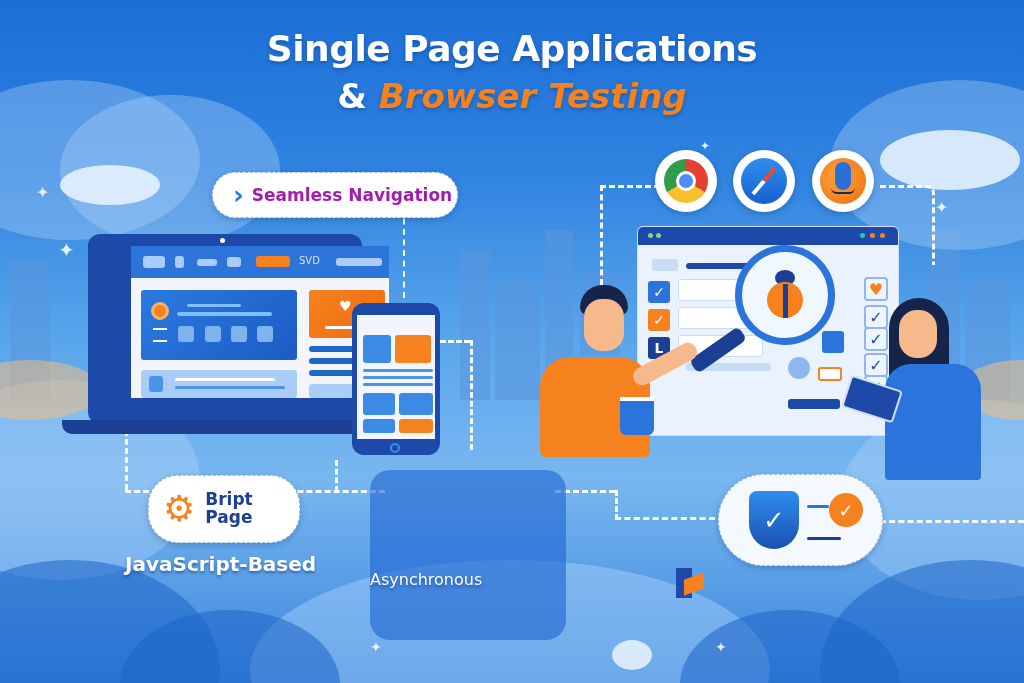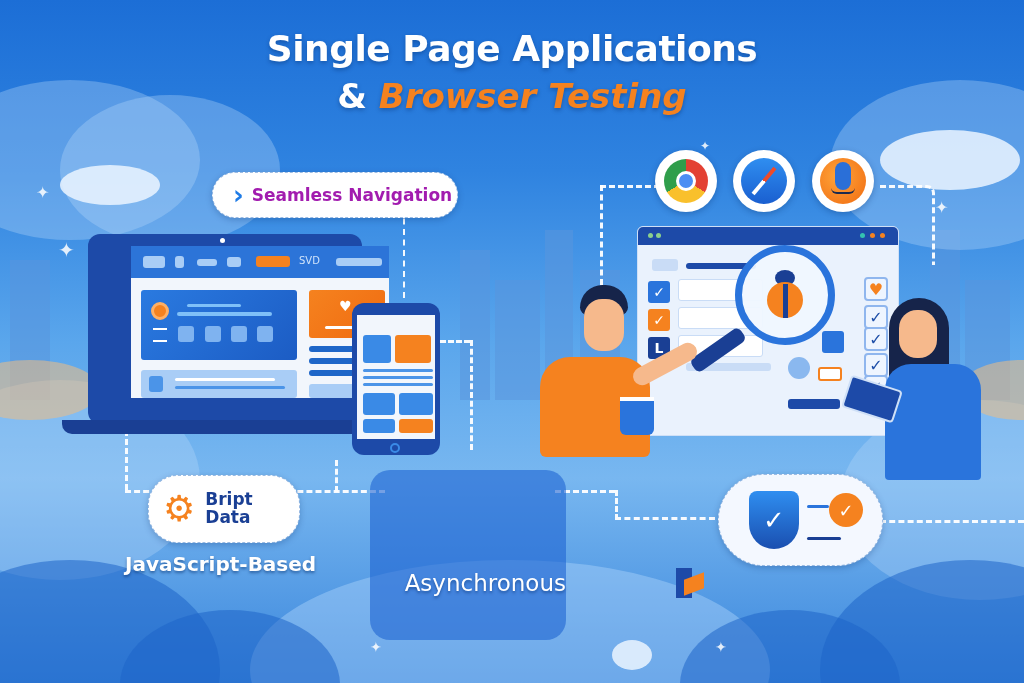--- a/index.html
+++ b/index.html
@@ -215,27 +215,27 @@
     <div class="abs" style="left:14px;top:0;width:60px;height:100px;border-radius:30px 30px 12px 12px;background:#16244a;"></div>
     <div class="abs" style="left:24px;top:12px;width:38px;height:48px;border-radius:18px;background:#f6b98c;"></div>
     <div class="abs" style="left:10px;top:66px;width:96px;height:116px;border-radius:26px 26px 4px 4px;background:#2a74dc;"></div>
     <div class="abs" style="left:-30px;top:84px;width:54px;height:34px;background:#1d4aa8;border:2px solid #cfe0f7;border-radius:4px;transform:rotate(18deg);"></div>
   </div>
 
   <div class="pill" style="left:148px;top:475px;width:152px;height:68px;display:flex;align-items:center;padding-left:14px;">
     <span style="color:#f5821f;font-size:36px;line-height:1;margin-right:10px;">⚙</span>
     <span style="display:flex;flex-direction:column;line-height:1.05;">
       <span style="color:#1a3f94;font-weight:bold;font-size:17px;">Bript</span>
-      <span style="color:#1a3f94;font-weight:bold;font-size:17px;">Data</span>
+      <span style="color:#1a3f94;font-weight:bold;font-size:17px;">Page</span>
     </span>
   </div>
   <div class="label" style="left:125px;top:552px;font-size:20px;">JavaScript-Based</div>
 
   <div class="abs" style="left:370px;top:470px;width:196px;height:170px;background:rgba(30,100,210,0.6);border-radius:20px;"></div>
-  <div class="label" style="left:370px;top:570px;width:196px;text-align:right;font-size:23px;font-weight:normal;">Asynchronous</div>
+  <div class="label" style="left:370px;top:570px;width:196px;text-align:left;font-size:16px;font-weight:normal;">Asynchronous</div>
 
   <div class="abs" style="left:718px;top:474px;width:165px;height:92px;background:#f4f8ff;border-radius:46px;border:1.5px dashed #9bbbe3;box-shadow:0 2px 6px rgba(0,40,100,0.25);">
     <div class="abs" style="left:30px;top:16px;width:50px;height:58px;background:linear-gradient(180deg,#2f8ef0,#1a4fb0);border-radius:8px 8px 25px 25px;color:#fff;font-size:26px;font-weight:bold;display:flex;align-items:center;justify-content:center;">✓</div>
     <div class="bar" style="left:88px;top:30px;width:22px;height:3px;background:#2a74dc;"></div>
     <div class="bar" style="left:88px;top:62px;width:34px;height:3px;background:#1a3f94;"></div>
     <div class="abs" style="left:110px;top:18px;width:34px;height:34px;border-radius:50%;background:#f5821f;color:#fff;font-size:18px;font-weight:bold;display:flex;align-items:center;justify-content:center;">✓</div>
   </div>
   <div class="abs" style="left:676px;top:568px;width:28px;height:30px;">
     <div class="abs" style="left:0;top:0;width:16px;height:30px;background:#1d4aa8;"></div>
     <div class="abs" style="left:8px;top:8px;width:20px;height:16px;background:#f5821f;transform:skewY(-20deg);"></div>

